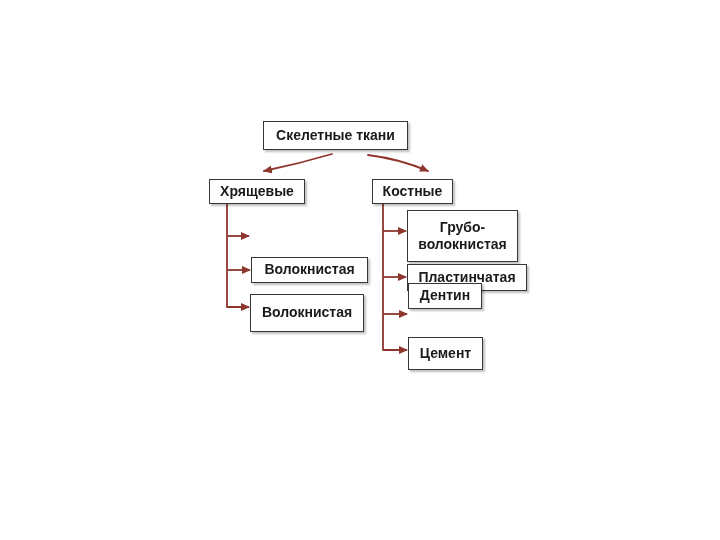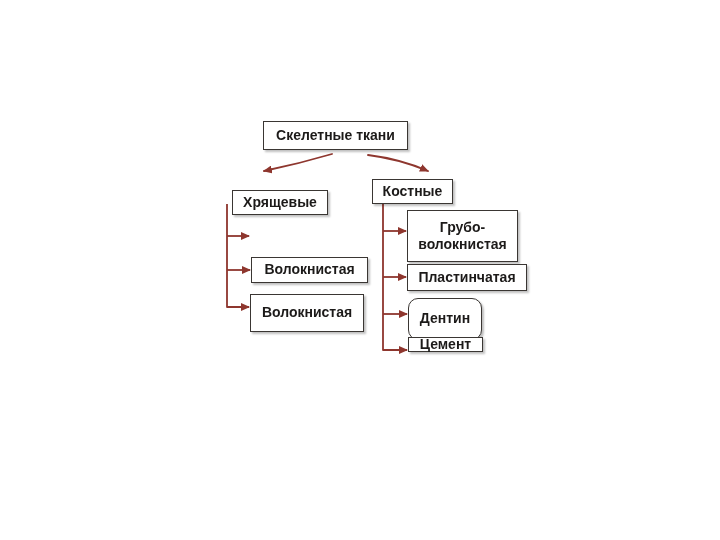--- a/index.html
+++ b/index.html
@@ -54,24 +54,24 @@
     <path d="M227,270 L250,270" fill="none" stroke-width="1.8" marker-end="url(#arrw)" stroke="#8e362e"></path>
 
     <path d="M383,204 L383,350 L407,350" fill="none" stroke-width="1.8" stroke-linejoin="round" marker-end="url(#arrw)" stroke="#8e362e"></path>
     <path d="M383,231 L406,231" fill="none" stroke-width="1.8" marker-end="url(#arrw)" stroke="#8e362e"></path>
     <path d="M383,277 L406,277" fill="none" stroke-width="1.8" marker-end="url(#arrw)" stroke="#8e362e"></path>
     <path d="M383,314 L407,314" fill="none" stroke-width="1.8" marker-end="url(#arrw)" stroke="#8e362e"></path>
   </svg>
 
   <div class="node" style="left:263px; top:121px; width:145px; height:29px;">Скелетные ткани</div>
 
-  <div class="node" style="left:232px; top:179px; width:96px; height:25px;margin-top:11px;">Хрящевые</div>
+  <div class="node" style="left:209px; top:179px; width:96px; height:25px;">Хрящевые</div>
   <div class="node" style="left:372px; top:179px; width:81px; height:25px;text-align:right;">Костные</div>
 
   <div class="node" style="left:251px; top:257px; width:117px; height:26px;">Волокнистая</div>
   <div class="node" style="left:250px; top:294px; width:114px; height:38px;">Волокнистая</div>
 
   <div class="node" style="left:407px; top:210px; width:111px; height:52px;">Грубо-волокнистая</div>
   <div class="node" style="left:407px; top:264px; width:120px; height:27px;">Пластинчатая</div>
-  <div class="node" style="left:408px; top:298px; width:74px; height:42px;border-radius:10px;">Дентин</div>
-  <div class="node" style="left:408px; top:337px; width:75px; height:15px;">Цемент</div>
+  <div class="node" style="left:408px; top:283px; width:74px; height:26px;">Дентин</div>
+  <div class="node" style="left:408px; top:337px; width:75px; height:33px;">Цемент</div>
 
 </div>
 
 </body></html>

